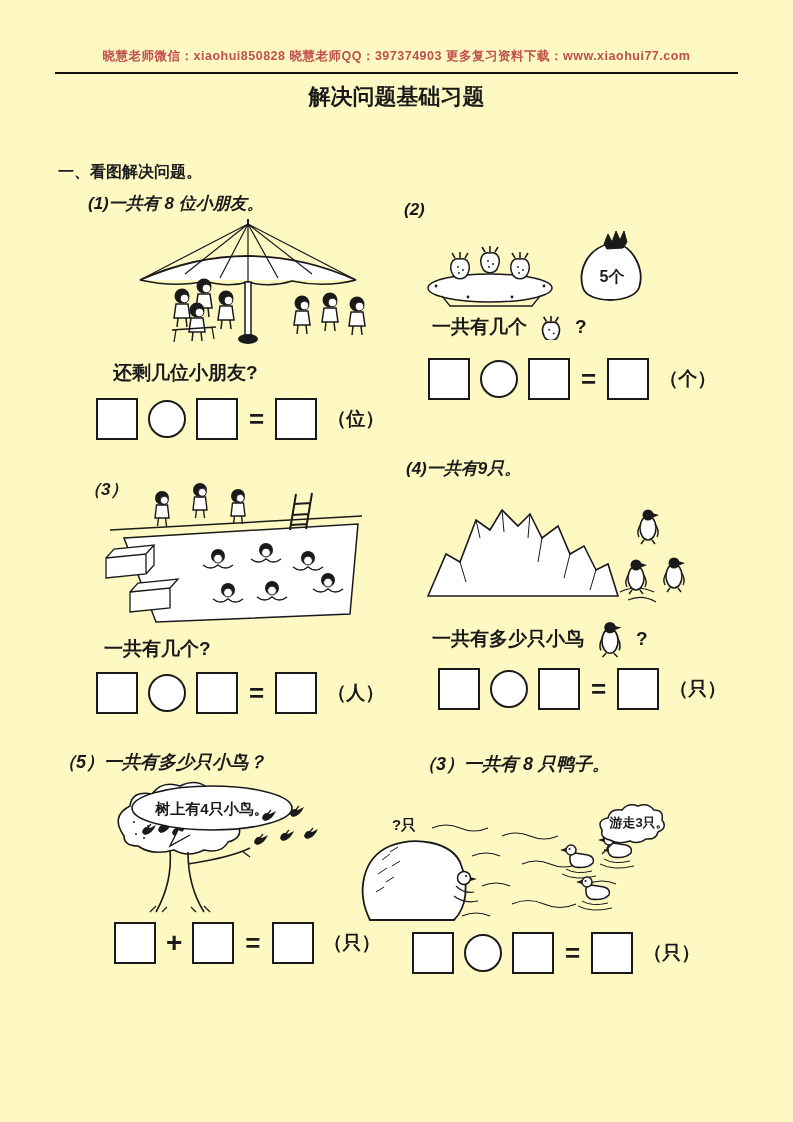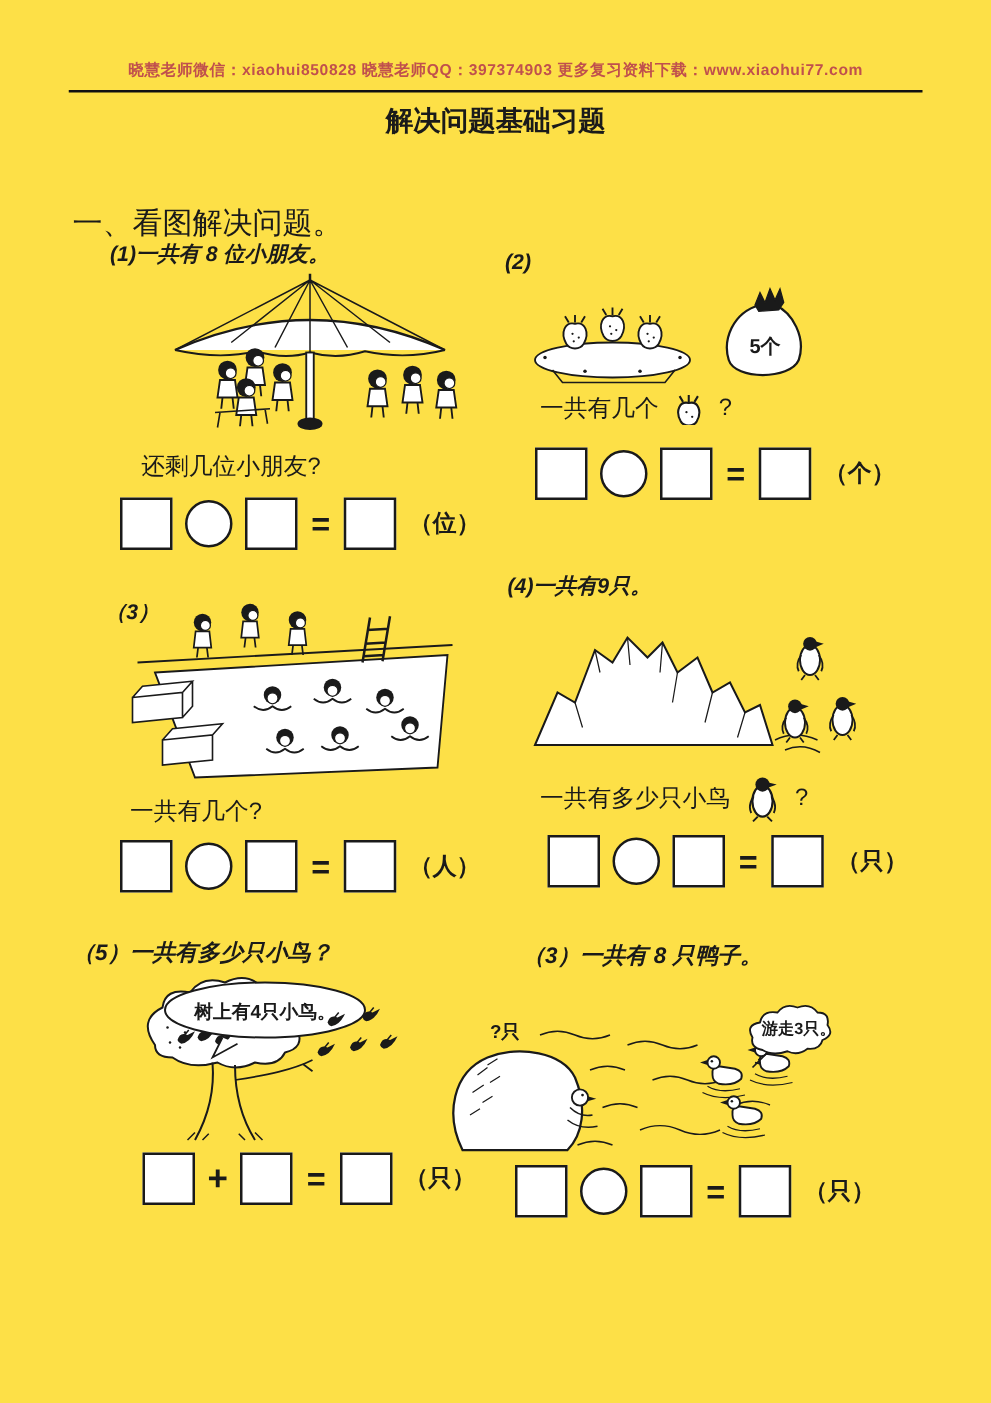--- a/index.html
+++ b/index.html
@@ -1,31 +1,31 @@
 <!DOCTYPE html>
 <html><head>
 <meta charset="utf-8">
 <style>
   html,body{margin:0;padding:0;background:#888;}
   .page{
     position:relative;width:793px;height:1122px;margin:0 auto;
-    background:#fde047;overflow:hidden;color:#1a1a1a;
+    background:#fef9c3;overflow:hidden;color:#1a1a1a;
     font-family:"Liberation Sans","DejaVu Sans",sans-serif;
   }
   .hdr{position:absolute;top:48px;left:0;width:100%;text-align:center;
     font-size:12.5px;letter-spacing:.5px;font-weight:600;}
   .hdr-rule{position:absolute;top:72px;left:55px;width:683px;height:2px;background:#111;}
   .title{position:absolute;top:82px;left:0;width:100%;text-align:center;
     font-size:22px;font-weight:800;}
   .idrow{position:absolute;top:127px;left:385px;font-size:16px;font-weight:600;
     display:flex;align-items:flex-end;}
   .blank{display:inline-block;height:18px;border-bottom:1.5px solid #111;margin-left:8px;}
-  .sec{position:absolute;top:162px;left:58px;font-size:24px;font-weight:400;}
+  .sec{position:absolute;top:162px;left:58px;font-size:16px;font-weight:700;}
   .plabel{position:absolute;font-size:17px;font-weight:700;white-space:nowrap;font-style:italic;}
-  .q{position:absolute;font-size:19px;font-weight:400;white-space:nowrap;
+  .q{position:absolute;font-size:19px;font-weight:700;white-space:nowrap;
      display:flex;align-items:center;gap:13px;}
   .eq{position:absolute;display:flex;align-items:center;gap:10px;}
   .box{width:38px;height:38px;border:2px solid #1a1a1a;background:#fff;}
   .circ{width:34px;height:34px;border:2px solid #1a1a1a;border-radius:50%;background:#fff;}
   .eqs{font-size:26px;font-weight:700;line-height:1;margin:0 1px;}
   .op{font-size:28px;font-weight:700;line-height:1;}
   .unit{font-size:19px;font-weight:700;white-space:nowrap;}
   .art{position:absolute;}
   svg{display:block;}
   svg text{font-family:"Liberation Sans","DejaVu Sans",sans-serif;fill:#1a1a1a;}

